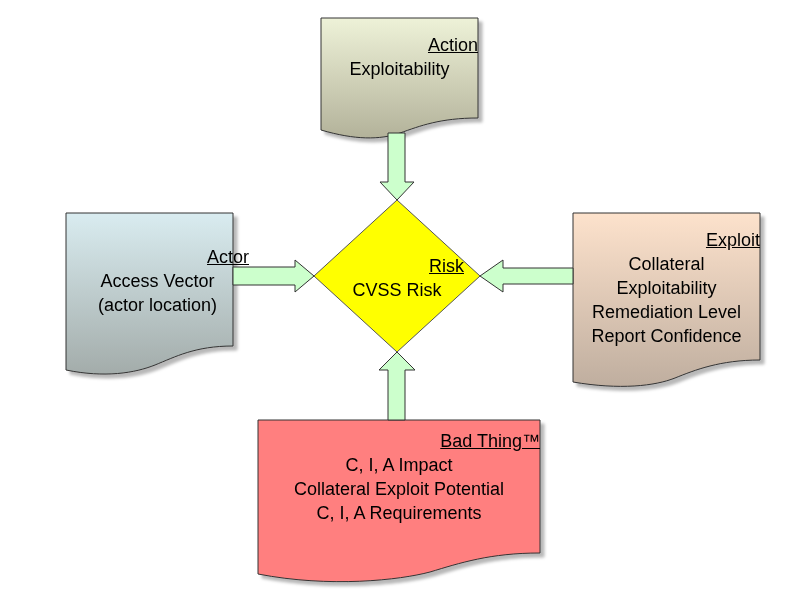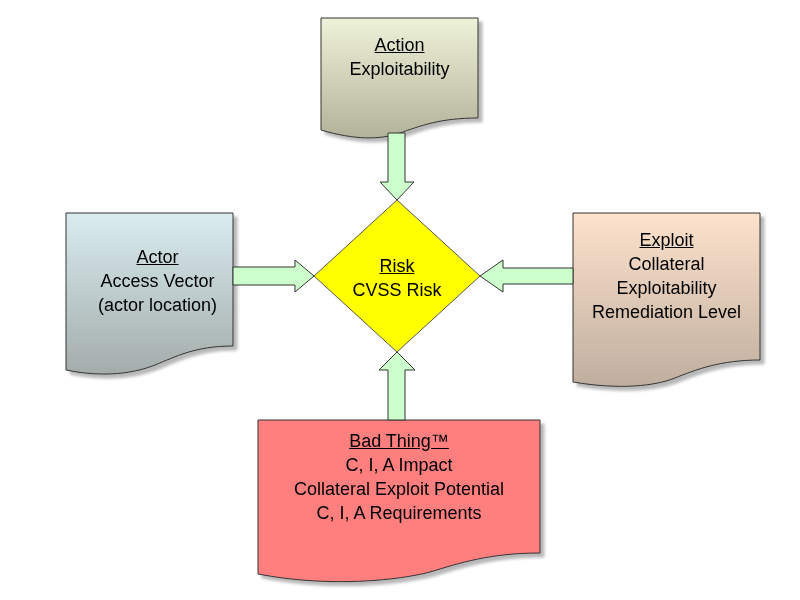--- a/index.html
+++ b/index.html
@@ -1,20 +1,20 @@
 <!DOCTYPE html>
 <html><head>
 <meta charset="utf-8">
 <style>
   html, body { margin: 0; padding: 0; background: #ffffff; }
   body { width: 800px; height: 600px; position: relative; overflow: hidden;
          font-family: "Liberation Sans", sans-serif; }
   svg { position: absolute; left: 0; top: 0; }
   .label { position: absolute; text-align: center; color: #000; font-size: 18px; line-height: 24px; }
-  .label .title { text-decoration: underline; display: block; }
+  .label .title { text-decoration: underline; display: block; text-align: right; }
   .label .line { display: block; white-space: nowrap; }
 </style>
 </head>
 <body>
 
 <svg width="800" height="600" viewBox="0 0 800 600">
   <defs>
     <linearGradient id="g-action" x1="0" y1="0" x2="0" y2="1">
       <stop offset="0" stop-color="#eef2d8"></stop>
       <stop offset="1" stop-color="#b3b29a"></stop>
@@ -60,20 +60,21 @@
   <span class="title">Actor</span>
   <span class="line">Access Vector</span>
   <span class="line">(actor location)</span>
 </div>
 
 <div class="label" style="left:573px; top:228px; width:187px;">
   <span class="title">Exploit</span>
   <span class="line">Collateral</span>
   <span class="line">Exploitability</span>
   <span class="line">Remediation Level</span>
+  <span class="line">Report Confidence</span>
 </div>
 
 <div class="label" style="left:258px; top:429px; width:282px;">
   <span class="title">Bad Thing™</span>
   <span class="line">C, I, A Impact</span>
   <span class="line">Collateral Exploit Potential</span>
   <span class="line">C, I, A Requirements</span>
 </div>
 
 <div class="label" style="left:330px; top:254px; width:134px;">

